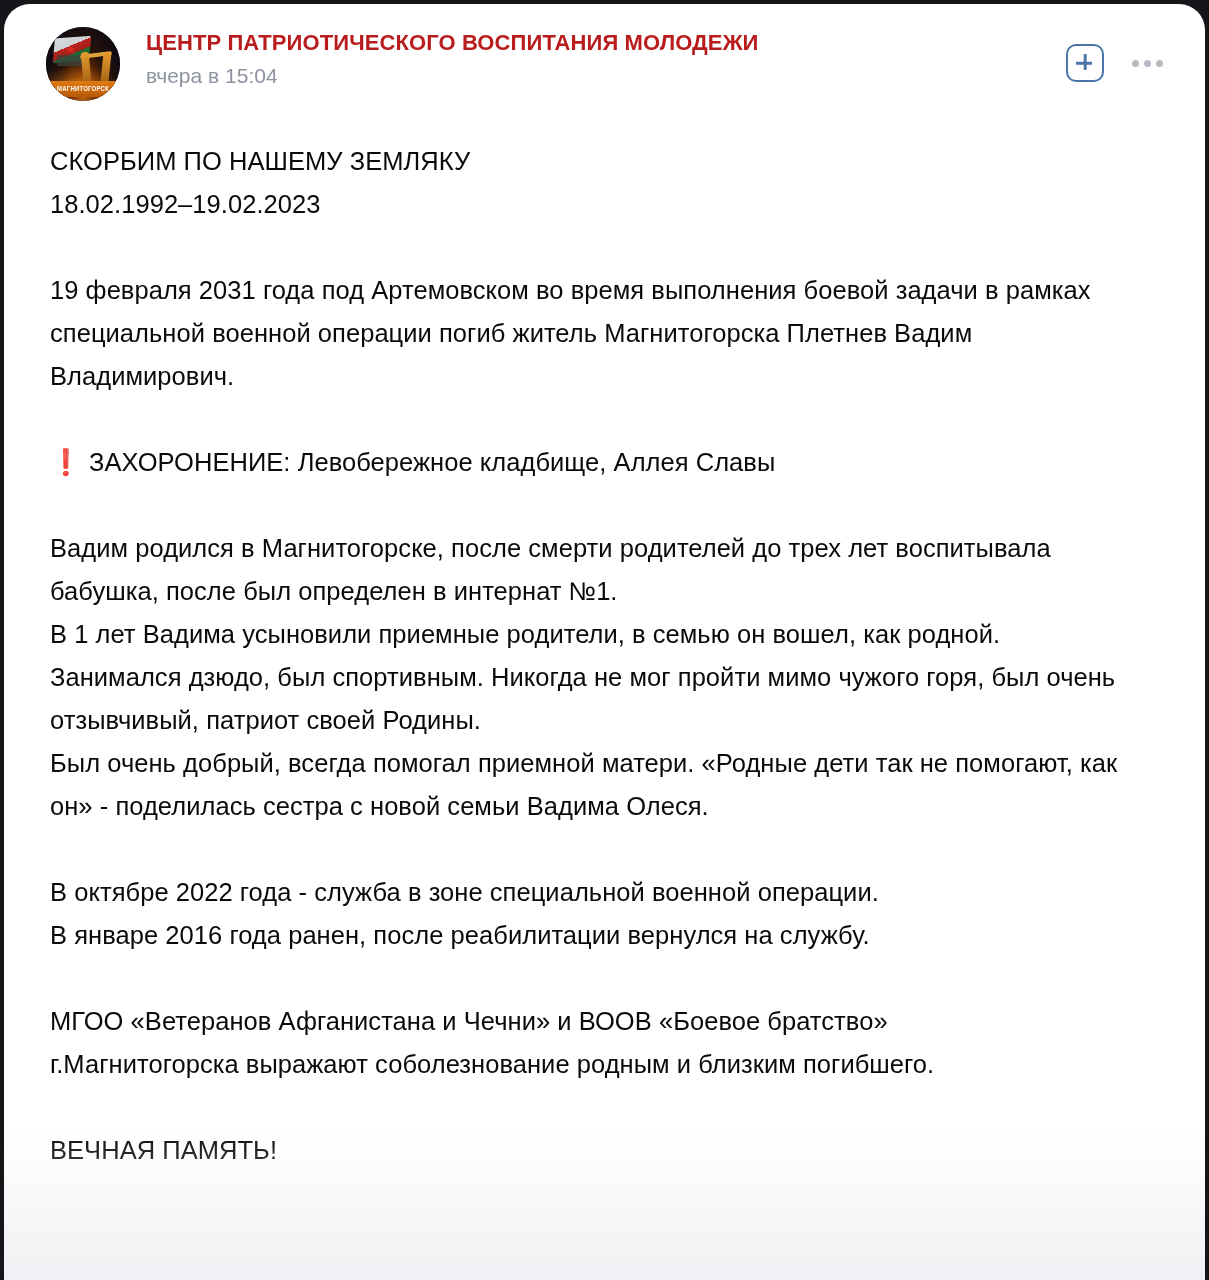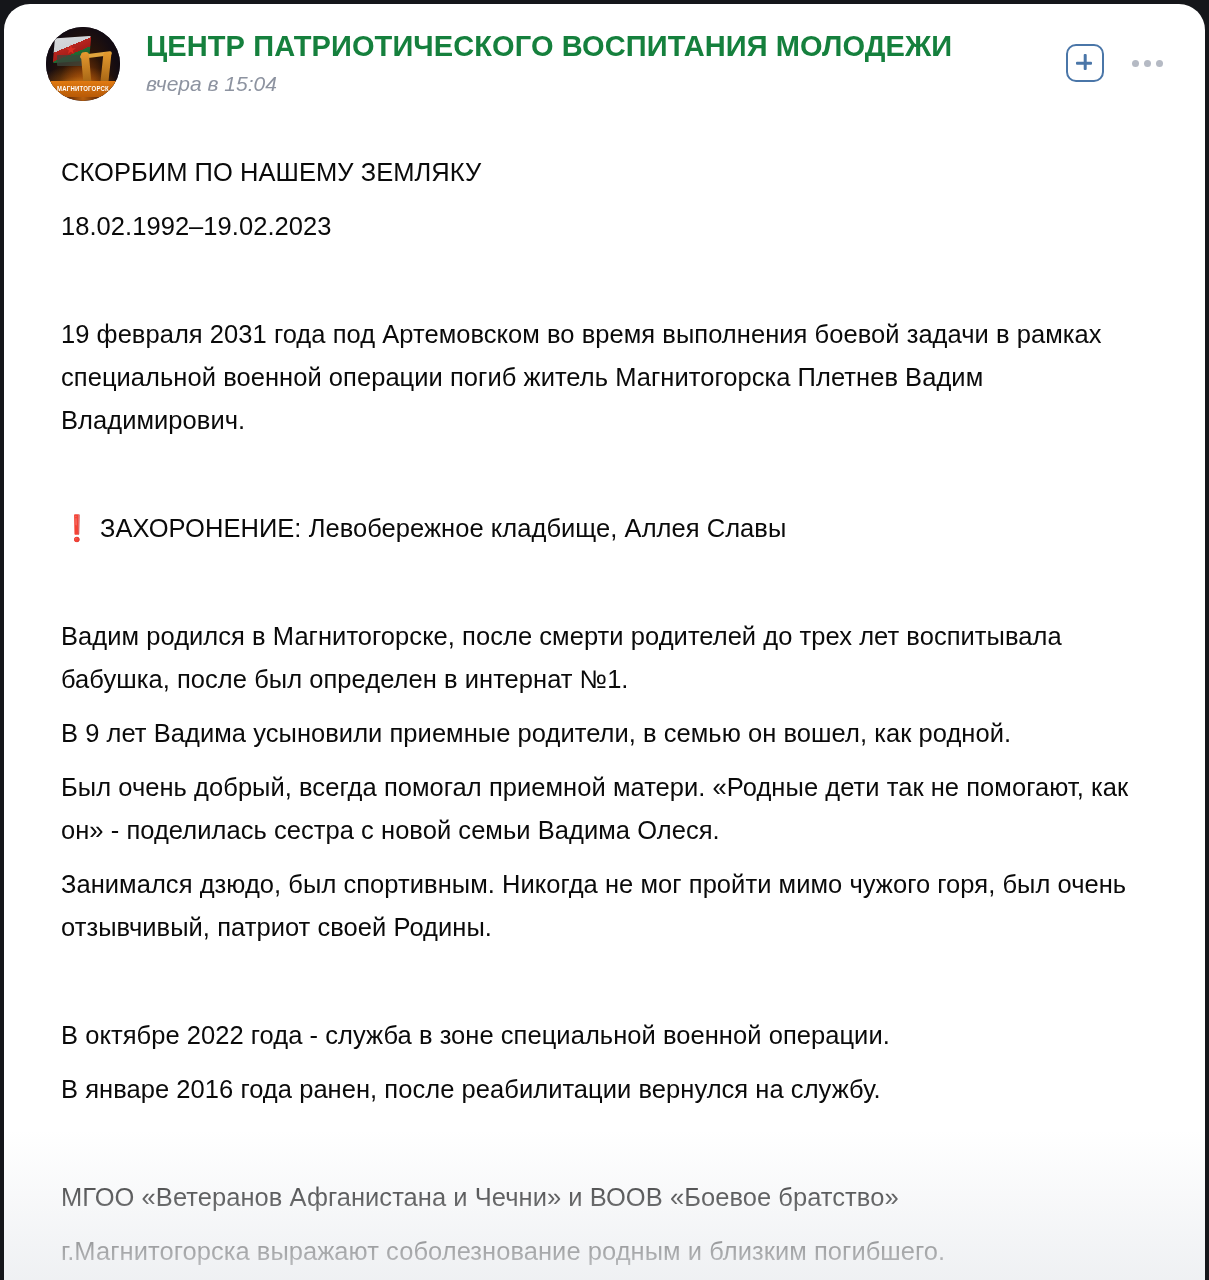--- a/index.html
+++ b/index.html
@@ -123,33 +123,32 @@
     transform: scaleY(1.1);
   }
 
   .header-text {
     flex: 1 1 auto;
     padding-left: 26px;
     padding-top: 4px;
     min-width: 0;
   }
   .group-name {
-    color: #15803d;
-    font-size: 29px;
+    color: #b91c1c;
+    font-size: 22px;
     font-weight: bold;
     letter-spacing: .1px;
     line-height: 1.15;
     white-space: nowrap;
   }
   .post-time {
     margin-top: 9px;
     color: #8d93a0;
     font-size: 21px;
     line-height: 1.1;
-    font-style: italic;
   }
 
   .header-actions {
     flex: 0 0 auto;
     display: flex;
     align-items: center;
     gap: 26px;
     padding-top: 18px;
     padding-right: 16px;
   }
@@ -183,21 +182,21 @@
   }
 
   
   .post-body {
     padding: 24px 46px 0 46px;
     color: #0a0a0a;
     font-size: 25.5px;
     line-height: 43px;
     letter-spacing: .05px;
   }
-  .post-body p { margin: 11px; }
+  .post-body p { margin: 0; }
   .blank-line { height: 43px; }
   .emoji {
     color: #e8322b;
     font-weight: bold;
     font-family: "DejaVu Sans", sans-serif;
   }
 </style>
 </head>
 <body>
 
@@ -238,23 +237,23 @@
 
     <div class="post-body" id="post-body">
         <p>СКОРБИМ ПО НАШЕМУ ЗЕМЛЯКУ</p>
         <p>18.02.1992–19.02.2023</p>
         <div class="blank-line"></div>
         <p>19 февраля 2031 года под Артемовском во время выполнения боевой задачи в рамках специальной военной операции погиб житель Магнитогорска Плетнев Вадим Владимирович.</p>
         <div class="blank-line"></div>
         <p><span class="emoji">❗</span> ЗАХОРОНЕНИЕ: Левобережное кладбище, Аллея Славы</p>
         <div class="blank-line"></div>
         <p>Вадим родился в Магнитогорске, после смерти родителей до трех лет воспитывала бабушка, после был определен в интернат №1.</p>
-        <p>В 9 лет Вадима усыновили приемные родители, в семью он вошел, как родной.</p>
+        <p>В 1 лет Вадима усыновили приемные родители, в семью он вошел, как родной.</p>
+        <p>Занимался дзюдо, был спортивным. Никогда не мог пройти мимо чужого горя, был очень отзывчивый, патриот своей Родины.</p>
         <p>Был очень добрый, всегда помогал приемной матери. «Родные дети так не помогают, как он» - поделилась сестра с новой семьи Вадима Олеся.</p>
-        <p>Занимался дзюдо, был спортивным. Никогда не мог пройти мимо чужого горя, был очень отзывчивый, патриот своей Родины.</p>
         <div class="blank-line"></div>
         <p>В октябре 2022 года - служба в зоне специальной военной операции.</p>
         <p>В январе 2016 года ранен, после реабилитации вернулся на службу.</p>
         <div class="blank-line"></div>
         <p>МГОО «Ветеранов Афганистана и Чечни» и ВООВ «Боевое братство»</p>
         <p>г.Магнитогорска выражают соболезнование родным и близким погибшего.</p>
         <div class="blank-line"></div>
         <p>ВЕЧНАЯ ПАМЯТЬ!</p>
       </div>
 

